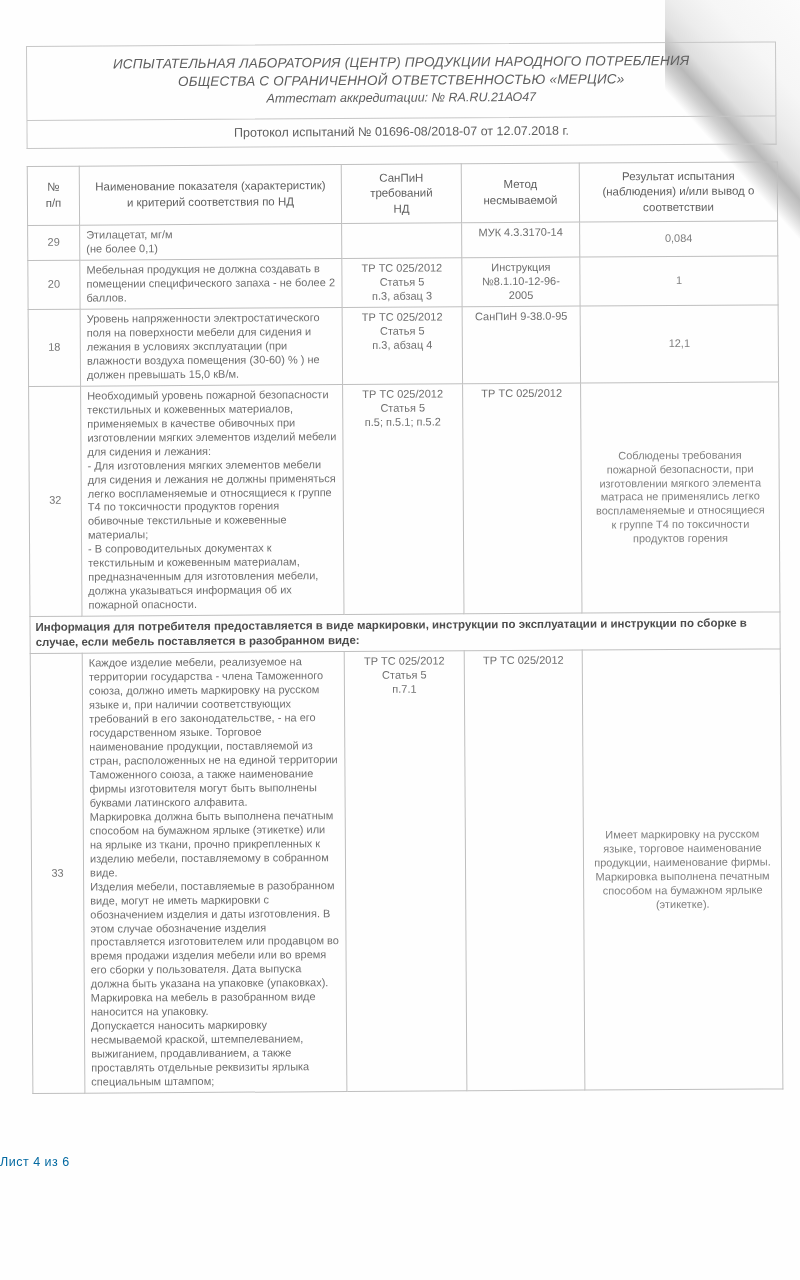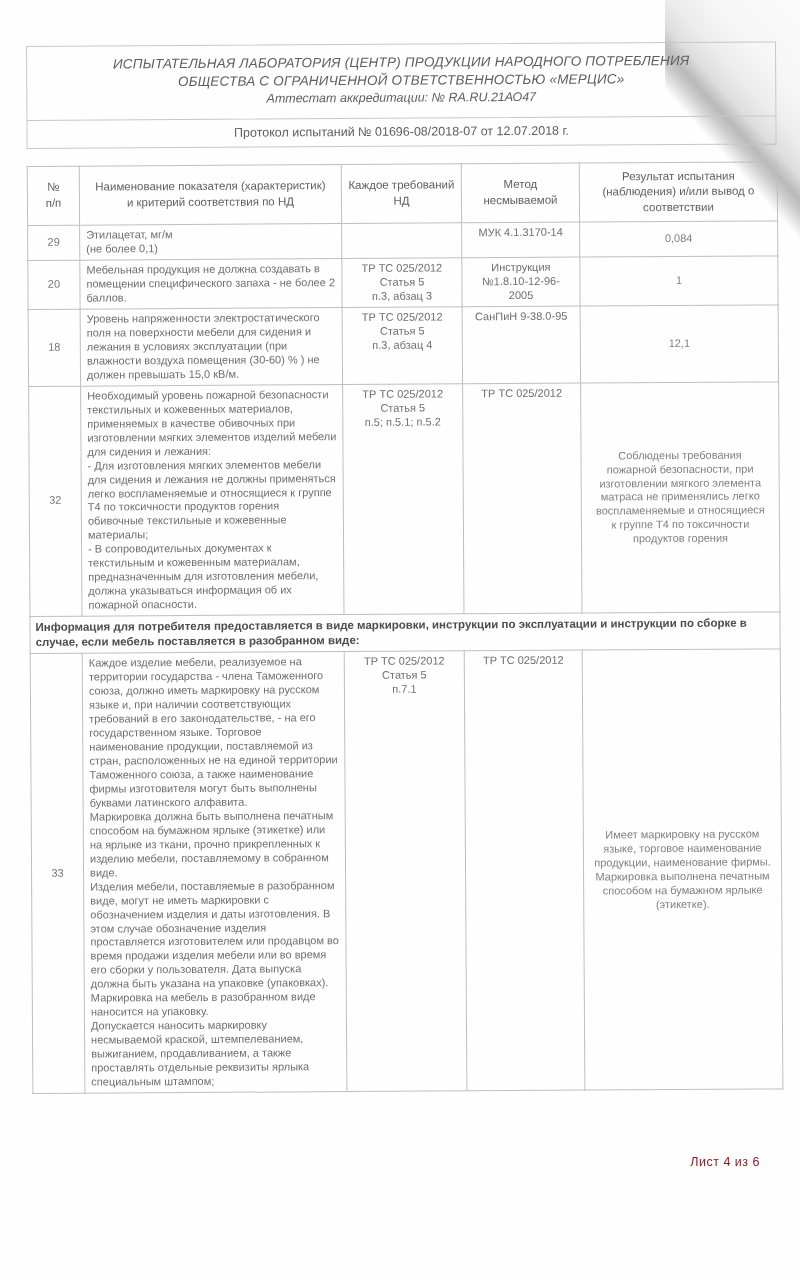--- a/index.html
+++ b/index.html
@@ -71,21 +71,21 @@
   tr.h44 td{height:42px;}
   tr.h62 td{height:60px;}
   tr.h205 td{height:200px;}
   tr.h365 td{height:360px;}
   tr.info-row td{
     font-weight:bold;color:#4d4d4d;font-size:11.5px;line-height:1.3;
     padding:3px 5px;vertical-align:middle;
   }
   .page-footer{
     position:absolute;left:0;top:1155px;width:760px;
-    text-align:right;font-size:12.5px;color:#7f1d1d;letter-spacing:.5px;
+    text-align:left;font-size:12.5px;color:#0369a1;letter-spacing:.5px;
   }
 </style>
 </head>
 <body>
 
 <div class="corner-fold"></div>
 
 <div class="scan">
 
   <div class="hdr-box">
@@ -105,46 +105,46 @@
         <col class="c-clause">
         <col class="c-method">
         <col class="c-result">
     </colgroup>
     <thead>
       <tr>
         <th style="white-space:pre-line;">№
 п/п</th>
         <th style="white-space:pre-line;">Наименование показателя (характеристик)
 и критерий соответствия по НД</th>
-        <th style="white-space:pre-line;">Каждое требований
+        <th style="white-space:pre-line;">СанПиН требований
 НД</th>
         <th style="white-space:pre-line;">Метод
 несмываемой</th>
         <th style="white-space:pre-line;">Результат испытания
 (наблюдения) и/или вывод о
 соответствии</th>
       </tr>
     </thead>
     <tbody>
       <tr class="h28">
         <td class="num">29</td>
         <td class="name">Этилацетат, мг/м
 (не более 0,1)</td>
         <td class="clause"></td>
-        <td class="method">МУК 4.1.3170-14</td>
+        <td class="method">МУК 4.3.3170-14</td>
         <td class="result">0,084</td>
       </tr>
       <tr class="h44">
         <td class="num">20</td>
         <td class="name">Мебельная продукция не должна создавать в помещении специфического запаха - не более 2 баллов.</td>
         <td class="clause">ТР ТС 025/2012
 Статья 5
 п.3, абзац 3</td>
         <td class="method">Инструкция
-№1.8.10-12-96-
+№8.1.10-12-96-
 2005</td>
         <td class="result">1</td>
       </tr>
       <tr class="h62">
         <td class="num">18</td>
         <td class="name">Уровень напряженности электростатического поля на поверхности мебели для сидения и лежания в условиях эксплуатации (при влажности воздуха помещения (30-60) % ) не должен превышать 15,0 кВ/м.</td>
         <td class="clause">ТР ТС 025/2012
 Статья 5
 п.3, абзац 4</td>
         <td class="method">СанПиН 9-38.0-95</td>

